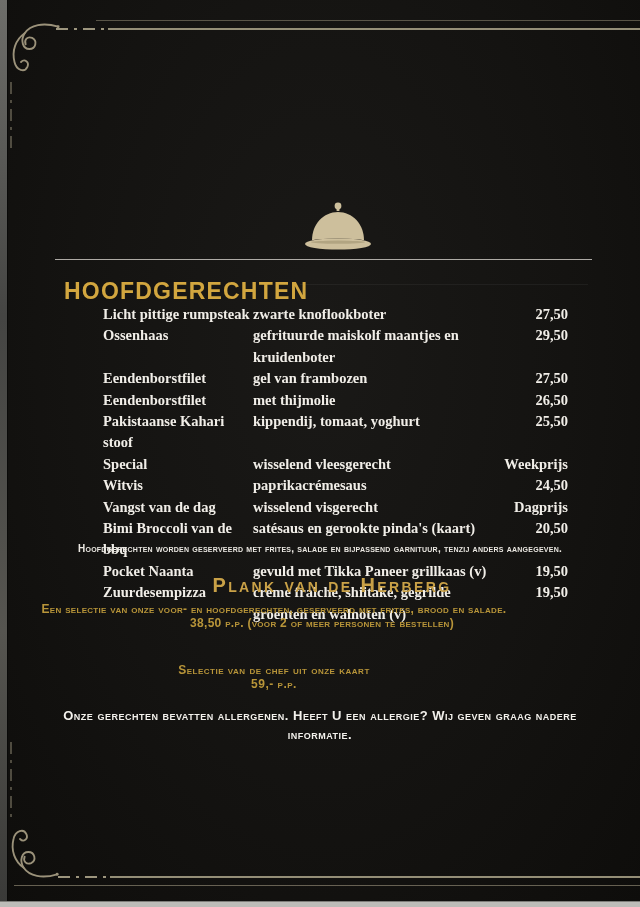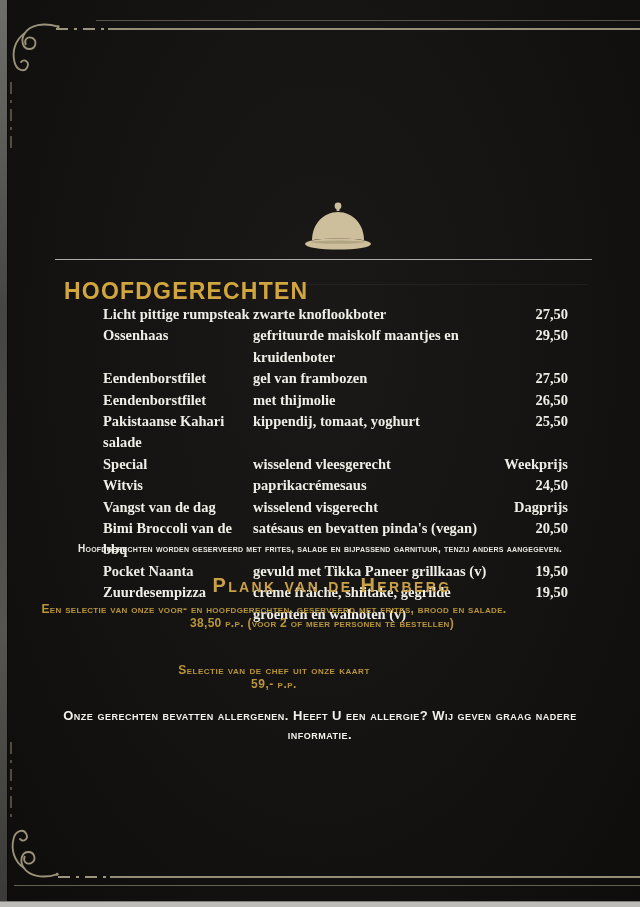--- a/index.html
+++ b/index.html
@@ -120,42 +120,42 @@
       <span class="dish-name">Eendenborstfilet</span>
       <span class="dish-desc">gel van frambozen</span>
       <span class="dish-price">27,50</span>
     </div>
     <div class="menu-row">
       <span class="dish-name">Eendenborstfilet</span>
       <span class="dish-desc">met thijmolie</span>
       <span class="dish-price">26,50</span>
     </div>
     <div class="menu-row">
-      <span class="dish-name">Pakistaanse Kahari salade</span>
+      <span class="dish-name">Pakistaanse Kahari stoof</span>
       <span class="dish-desc">kippendij, tomaat, yoghurt</span>
       <span class="dish-price">25,50</span>
     </div>
     <div class="menu-row">
       <span class="dish-name">Special</span>
       <span class="dish-desc">wisselend vleesgerecht</span>
       <span class="dish-price">Weekprijs</span>
     </div>
     <div class="menu-row">
       <span class="dish-name">Witvis</span>
       <span class="dish-desc">paprikacrémesaus</span>
       <span class="dish-price">24,50</span>
     </div>
     <div class="menu-row">
       <span class="dish-name">Vangst van de dag</span>
       <span class="dish-desc">wisselend visgerecht</span>
       <span class="dish-price">Dagprijs</span>
     </div>
     <div class="menu-row">
       <span class="dish-name">Bimi Broccoli van de bbq</span>
-      <span class="dish-desc">satésaus en bevatten pinda's (vegan)</span>
+      <span class="dish-desc">satésaus en gerookte pinda's (kaart)</span>
       <span class="dish-price">20,50</span>
     </div>
     <div class="menu-row">
       <span class="dish-name">Pocket Naanta</span>
       <span class="dish-desc">gevuld met Tikka Paneer grillkaas (v)</span>
       <span class="dish-price">19,50</span>
     </div>
     <div class="menu-row">
       <span class="dish-name">Zuurdesempizza</span>
       <span class="dish-desc">crème fraiche, shiitake, gegrilde groenten en walnoten (v)</span>

